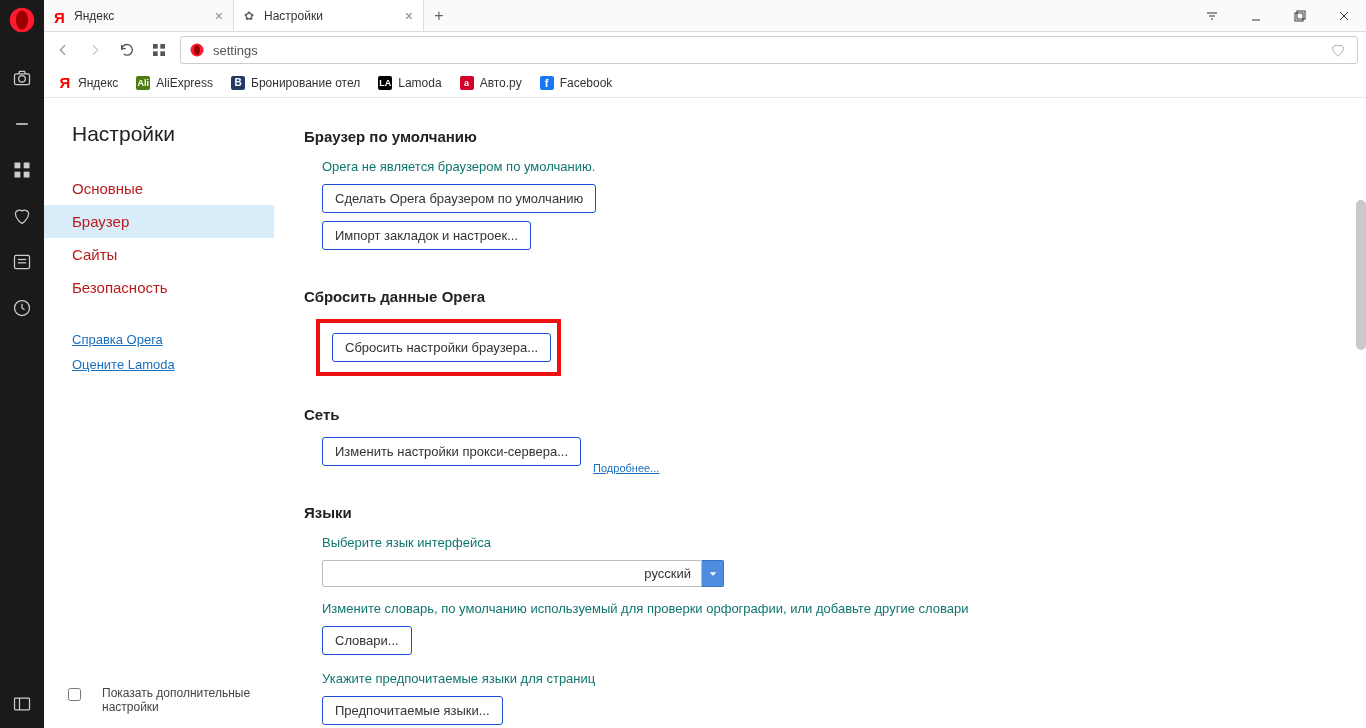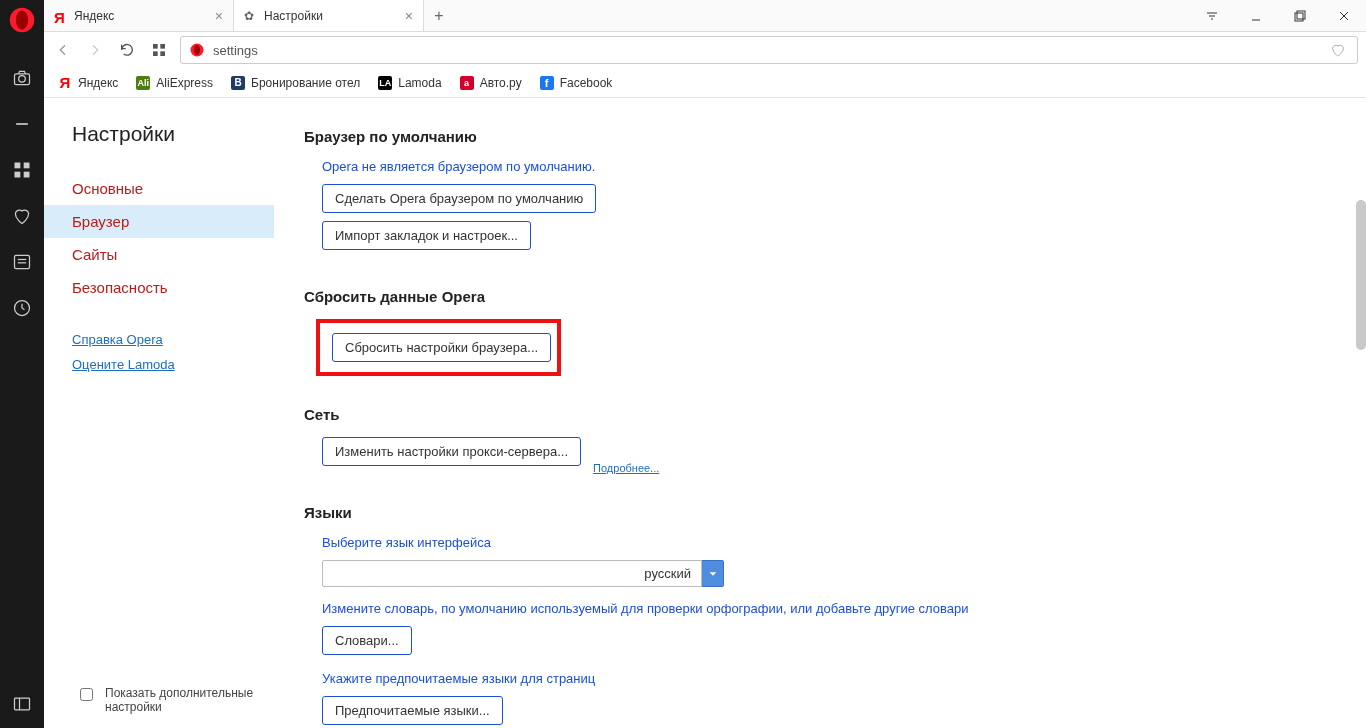--- a/index.html
+++ b/index.html
@@ -36,28 +36,28 @@
 .bm .bm-icon { width:14px; height:14px; display:flex; align-items:center; justify-content:center; }
 
 
 .set-sidebar { position:absolute; left:44px; top:98px; width:230px; bottom:0; background:#fff; padding-top:24px; }
 .set-title { font-size:21px; font-weight:400; color:#222; padding:0 28px; margin-bottom:26px; }
 .set-nav { }
 .set-nav .navitem { padding:8px 28px; font-size:15px; color:#b91c1c; cursor:pointer; }
 .set-nav .navitem.active { background:#d9ecf9; }
 .set-links { padding:28px; }
 .set-links a { display:block; font-size:13px; color:#1b6fbf; text-decoration:underline; margin-bottom:10px; cursor:pointer; }
-.set-footer { position:absolute; bottom:14px; left:36px; display:flex; align-items:flex-start; gap:12px; font-size:12px; color:#444; }
+.set-footer { position:absolute; bottom:14px; left:24px; display:flex; align-items:flex-start; gap:21px; font-size:12px; color:#444; }
 .set-footer input { margin-top:2px; }
 
 
 .main { position:absolute; left:274px; top:98px; right:12px; bottom:0; overflow-y:auto; padding:30px 30px 20px 30px; }
 .section { margin-bottom:30px; }
 .section-h { font-size:15px; font-weight:600; color:#222; margin-bottom:14px; }
-.section-p { font-size:13px; color:#1d4ed8; margin-bottom:10px; padding-left:18px; }
+.section-p { font-size:13px; color:#0f766e; margin-bottom:10px; padding-left:18px; }
 .btn { display:inline-block; background:#fff; border:1px solid #1d4ed8; border-radius:3px; padding:6px 12px; font-size:13px; color:#333; cursor:pointer; margin-left:18px; margin-bottom:8px; }
 .highlight-box { display:inline-block; border:4px solid #e11; padding:10px 6px 10px 6px; margin-left:12px; }
 .highlight-box .btn { margin-left:6px; margin-bottom:0; }
 .inline { display:flex; align-items:flex-end; gap:12px; }
 .link { color:#1b6fbf; text-decoration:underline; font-size:11px; cursor:pointer; }
 .select { display:inline-flex; align-items:stretch; margin-left:18px;text-align:right; }
 .select-box { border:1px solid #bbb; border-radius:2px 0 0 2px; padding:5px 10px; font-size:13px; color:#333; width:380px; background:#fff; }
 .select-btn { width:22px; background:#4f8de0; border:1px solid #3a72c1; border-left:none; border-radius:0 2px 2px 0; display:flex; align-items:center; justify-content:center; color:#fff; }
 
 

